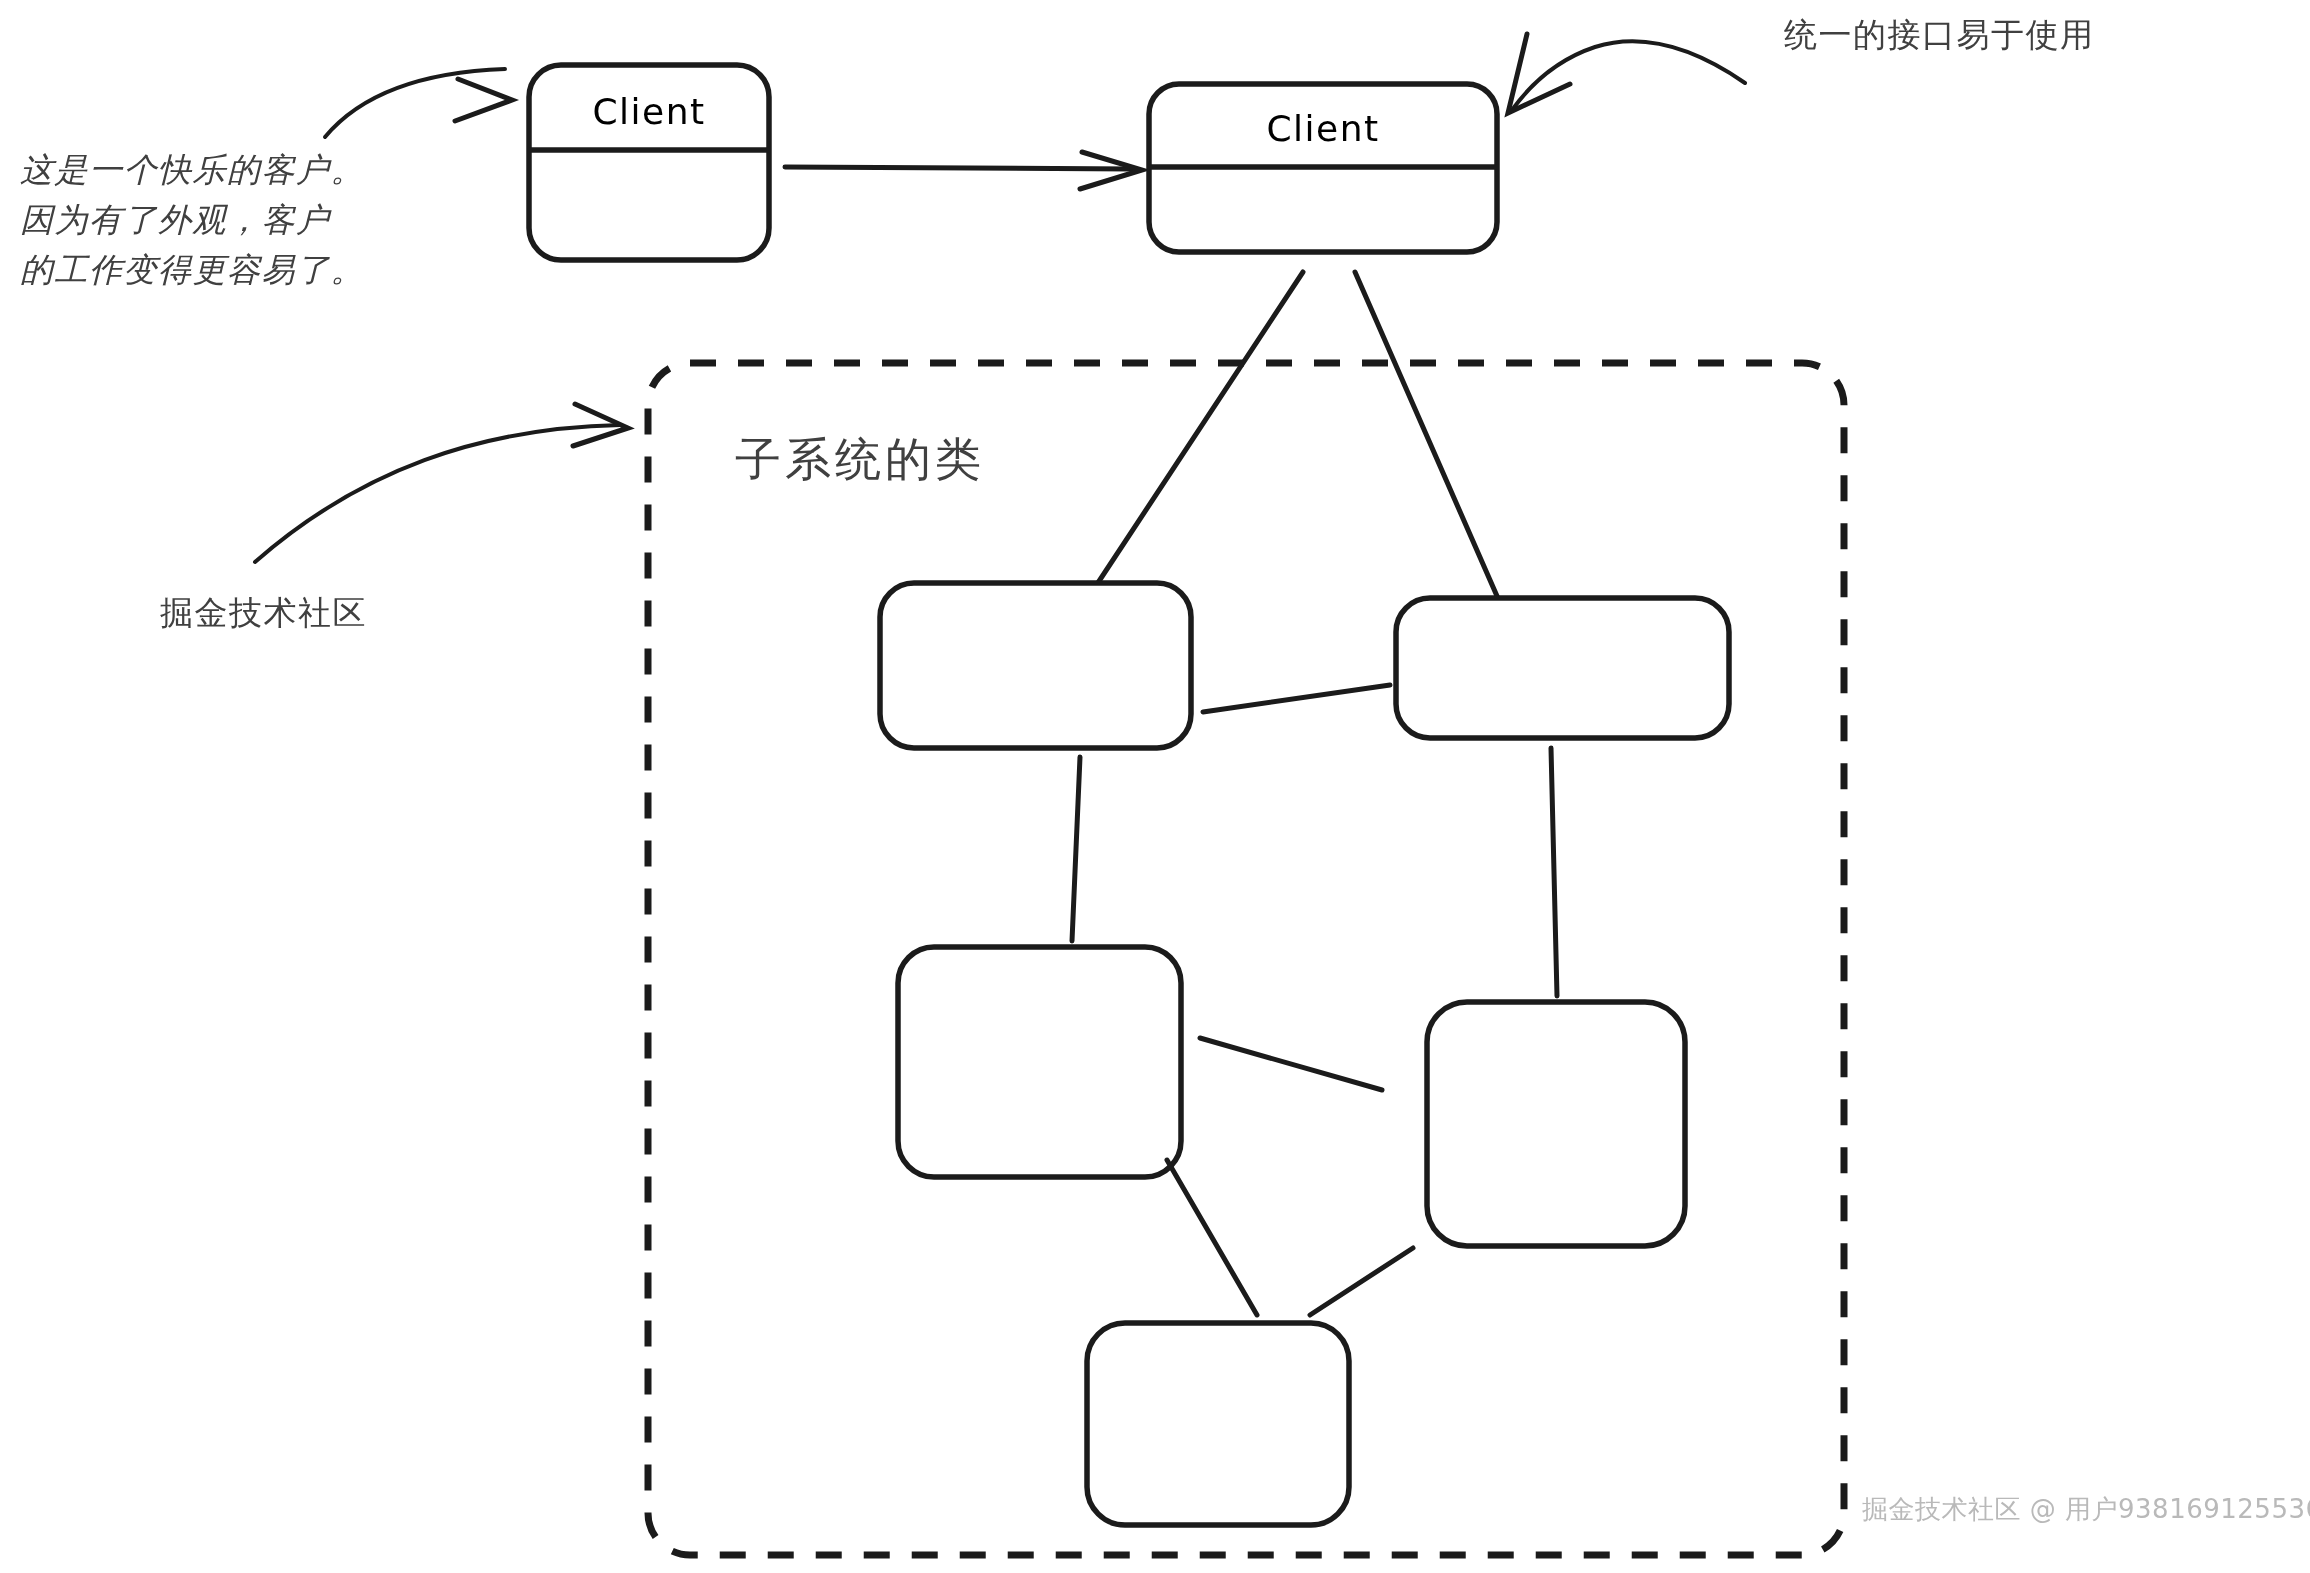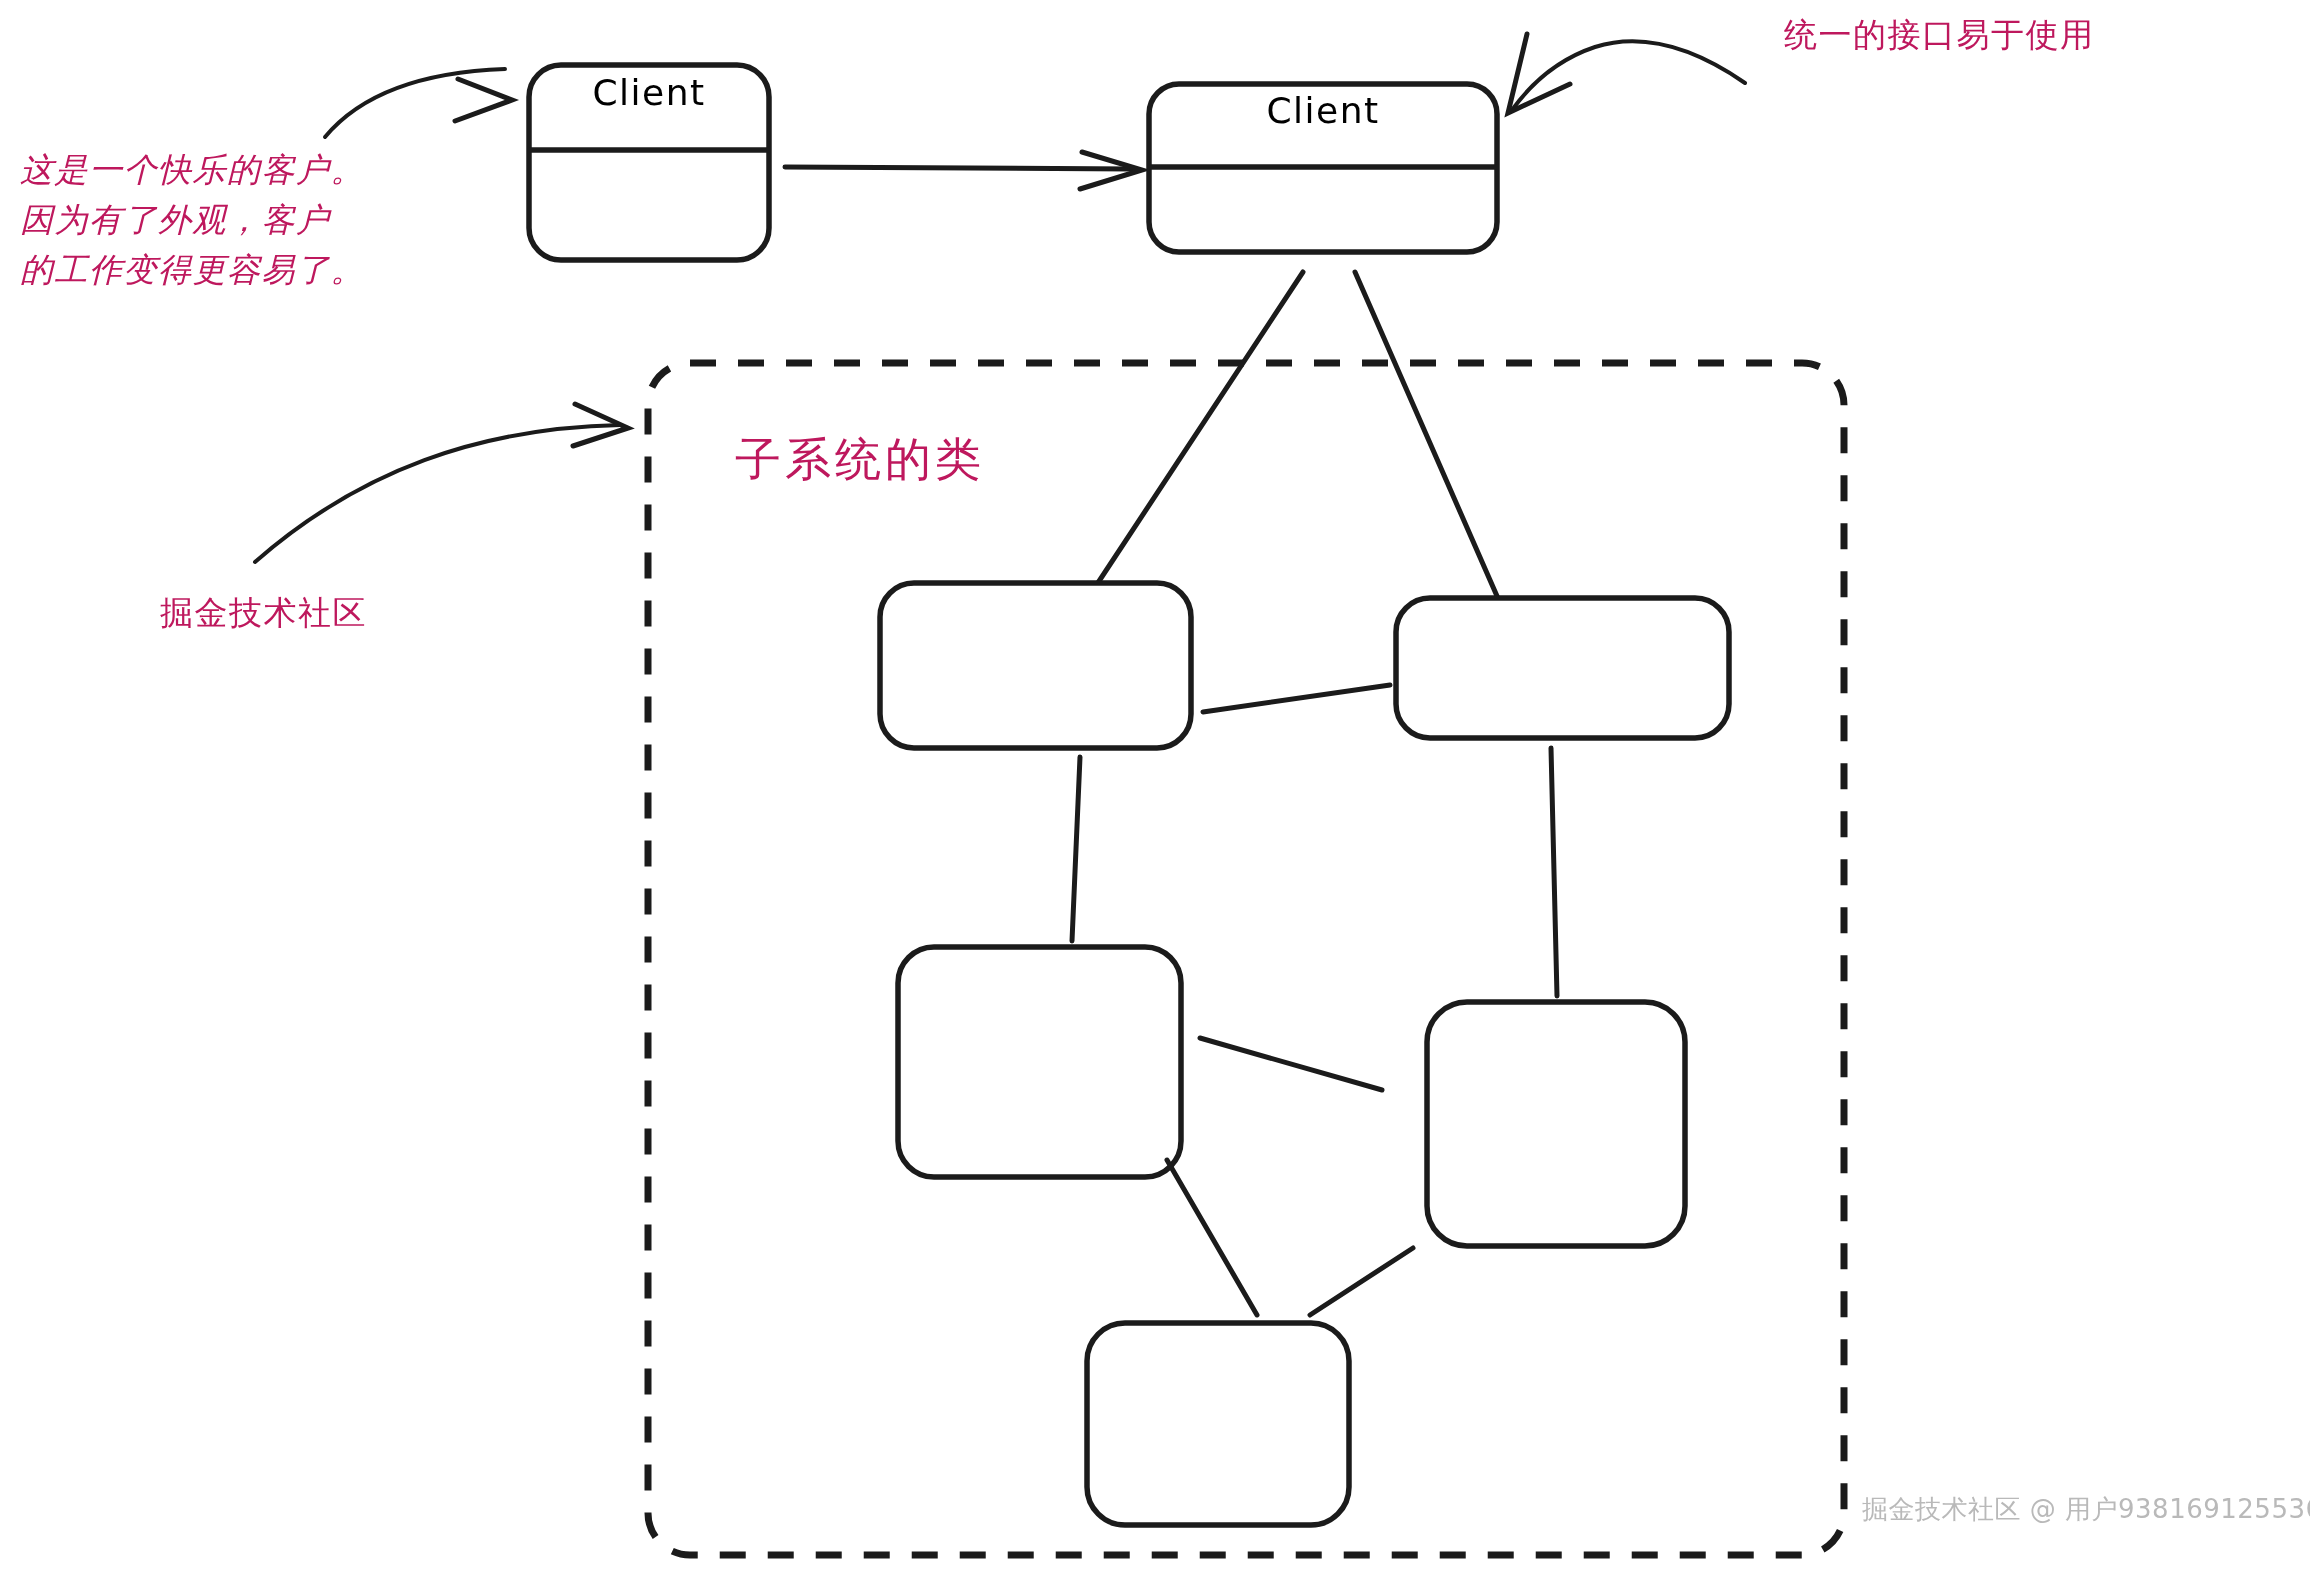--- a/index.html
+++ b/index.html
@@ -55,21 +55,21 @@
     stroke-linecap: round;
   }
   .arrow-line {
     fill: none;
     stroke: #1b1b1b;
     stroke-width: 5;
     stroke-linecap: round;
   }
   .txt {
     position: absolute;
-    color: #be185d;
+    color: #404040;
     white-space: pre;
     line-height: 1.52;
   }
   .class-title {
     font-family: "DejaVu Sans", sans-serif;
     font-size: 36px;
     letter-spacing: 1.5px;
     text-align: center;
     width: 100%;
     left: 0;
@@ -86,20 +86,21 @@
   }
   .watermark {
     font-family: "DejaVu Sans", sans-serif;
     font-size: 26px;
     color: #b9b9b9;
     letter-spacing: 0.5px;
   }
   .box-label-wrap {
     position: absolute;
     display: flex;
+    align-items: center;
     justify-content: center;
   }
 </style>
 </head>
 <body>
 
 <div id="canvas">
 
   <svg class="layer" viewBox="0 0 2310 1573">
 

